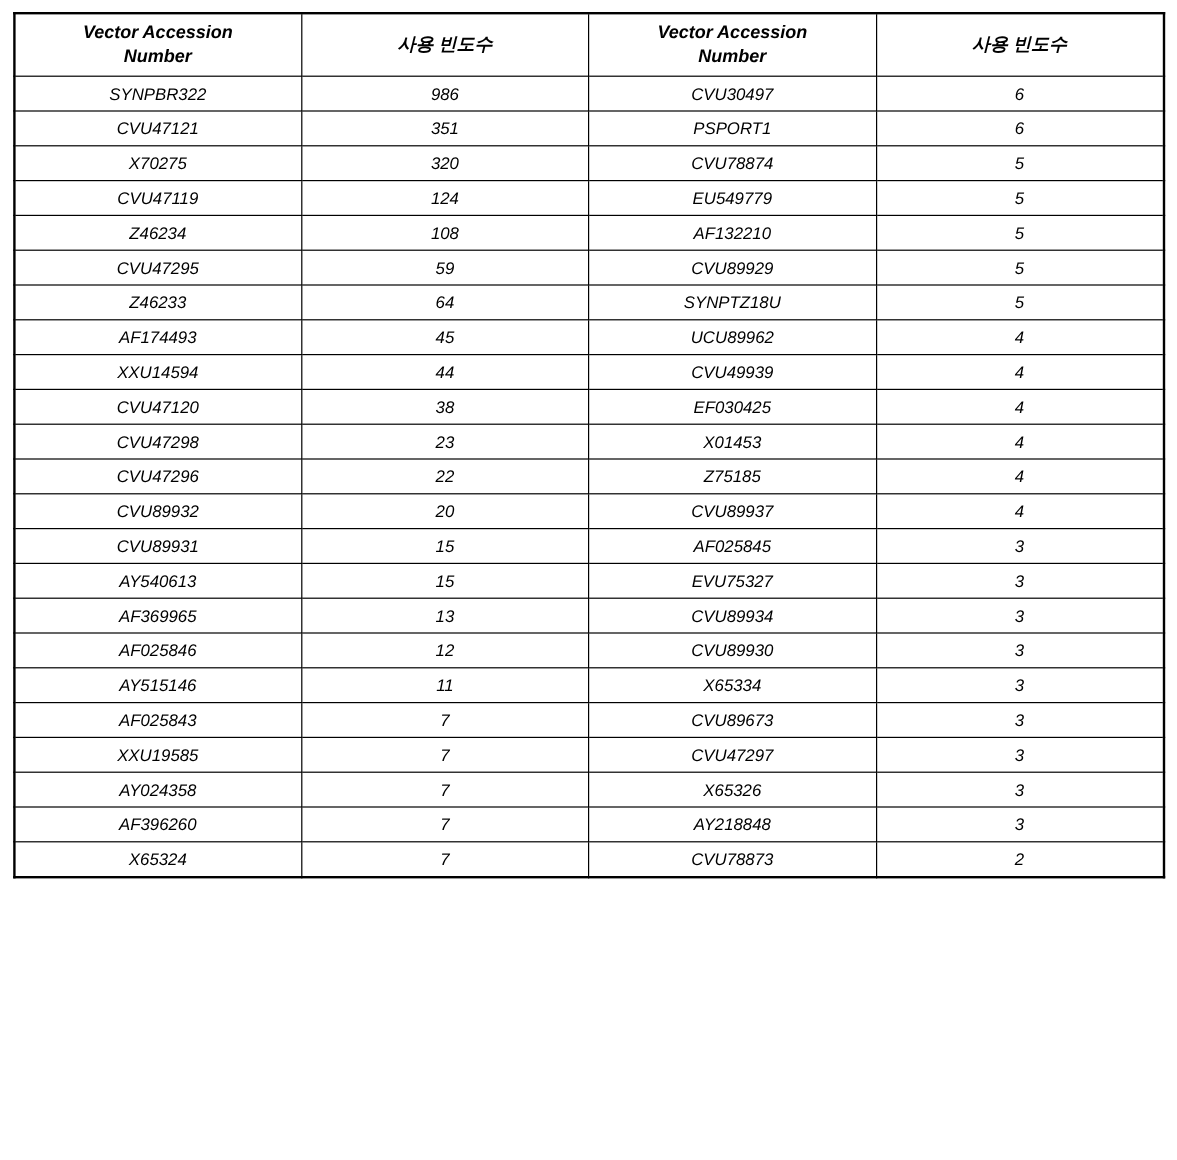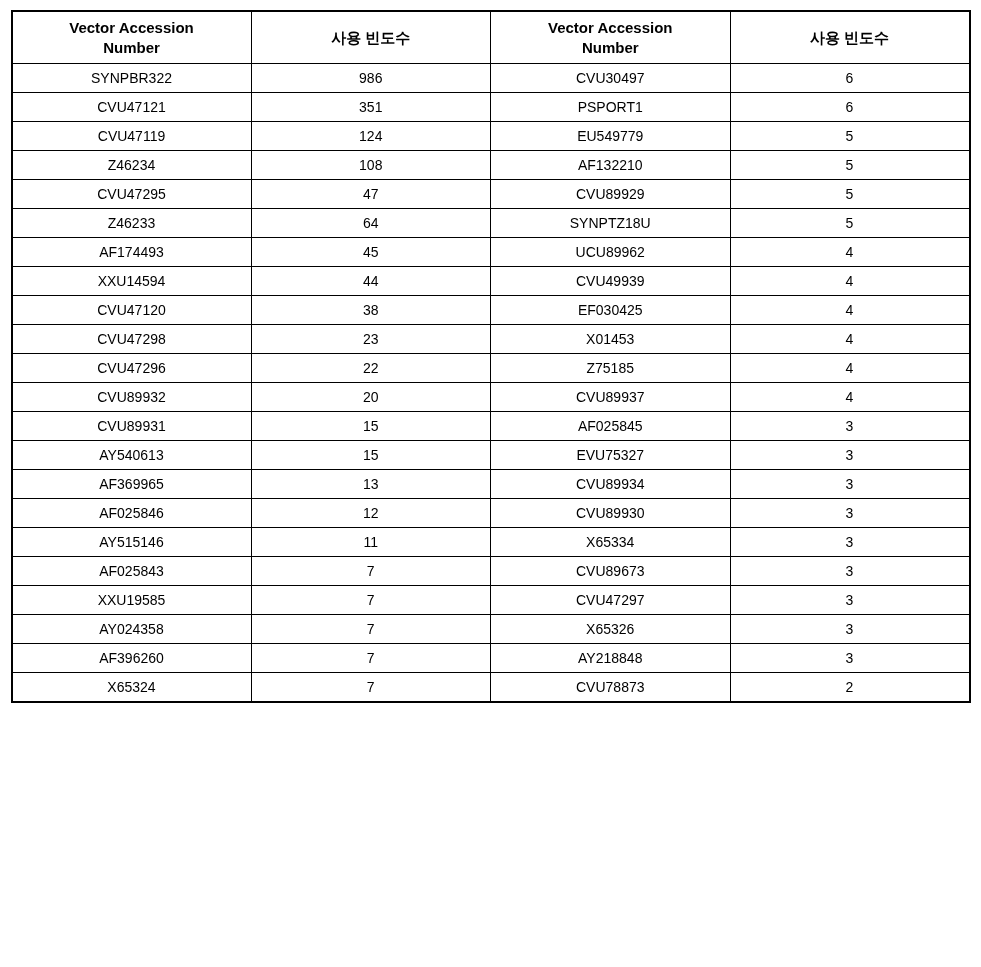--- a/index.html
+++ b/index.html
@@ -15,20 +15,21 @@
       display: flex;
       justify-content: center;
       align-items: flex-start;
       padding: 10px;
       width: 981px;
       min-height: 967px;
     }
 
     .table-container {
       width: 960px;
+      font-style: italic;
     }
 
     table {
       width: 100%;
       border-collapse: collapse;
       border: 2px solid #000;
     }
 
     th, td {
       border: 1px solid #000;
@@ -84,34 +85,40 @@
           <td>CVU30497</td>
           <td>6</td>
         </tr>
         <tr>
           <td>CVU47121</td>
           <td>351</td>
           <td>PSPORT1</td>
           <td>6</td>
         </tr>
         <tr>
+          <td>X70275</td>
+          <td>320</td>
+          <td>CVU78874</td>
+          <td>5</td>
+        </tr>
+        <tr>
           <td>CVU47119</td>
           <td>124</td>
           <td>EU549779</td>
           <td>5</td>
         </tr>
         <tr>
           <td>Z46234</td>
           <td>108</td>
           <td>AF132210</td>
           <td>5</td>
         </tr>
         <tr>
           <td>CVU47295</td>
-          <td>47</td>
+          <td>59</td>
           <td>CVU89929</td>
           <td>5</td>
         </tr>
         <tr>
           <td>Z46233</td>
           <td>64</td>
           <td>SYNPTZ18U</td>
           <td>5</td>
         </tr>
         <tr>

